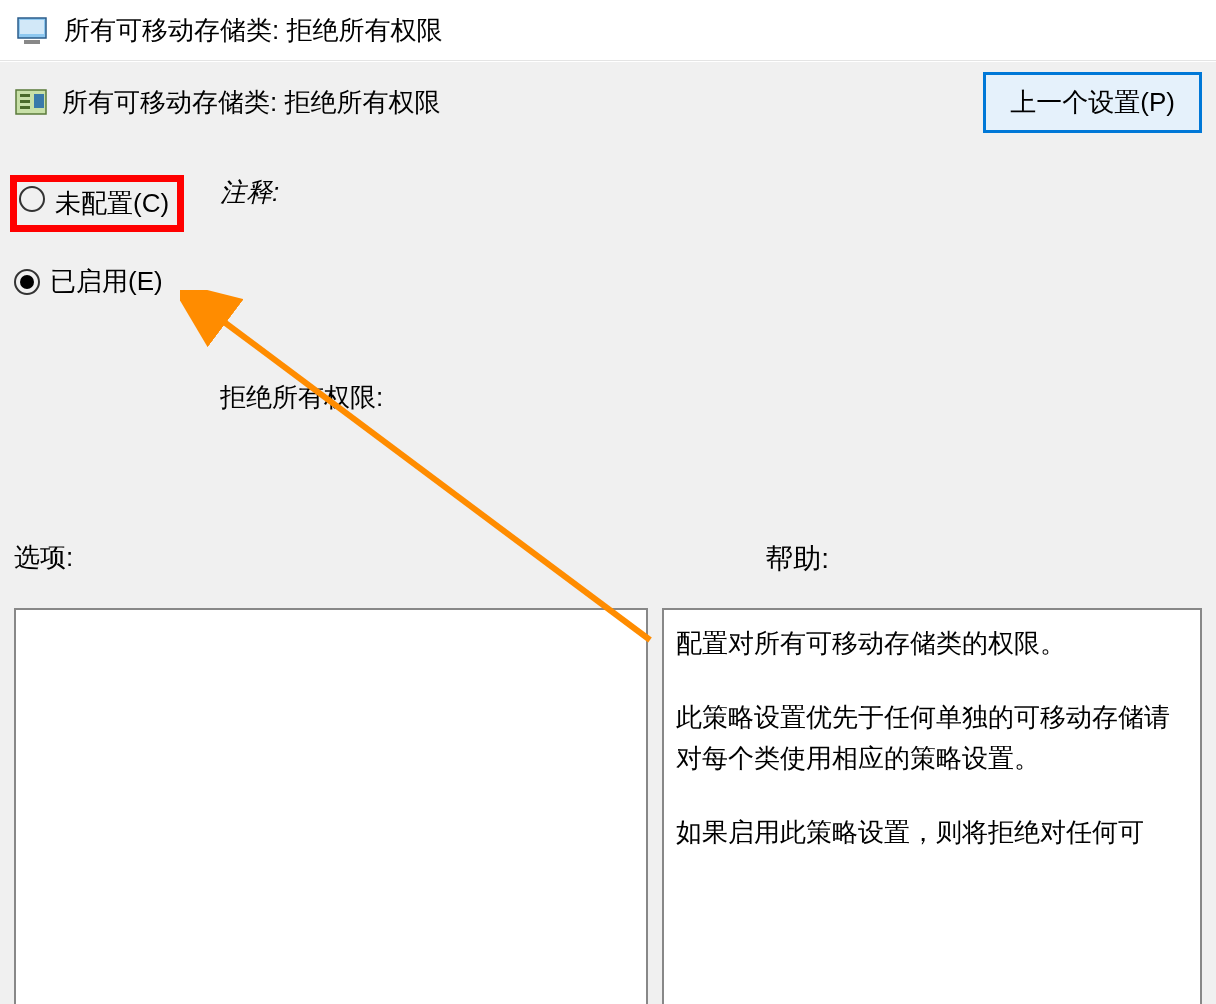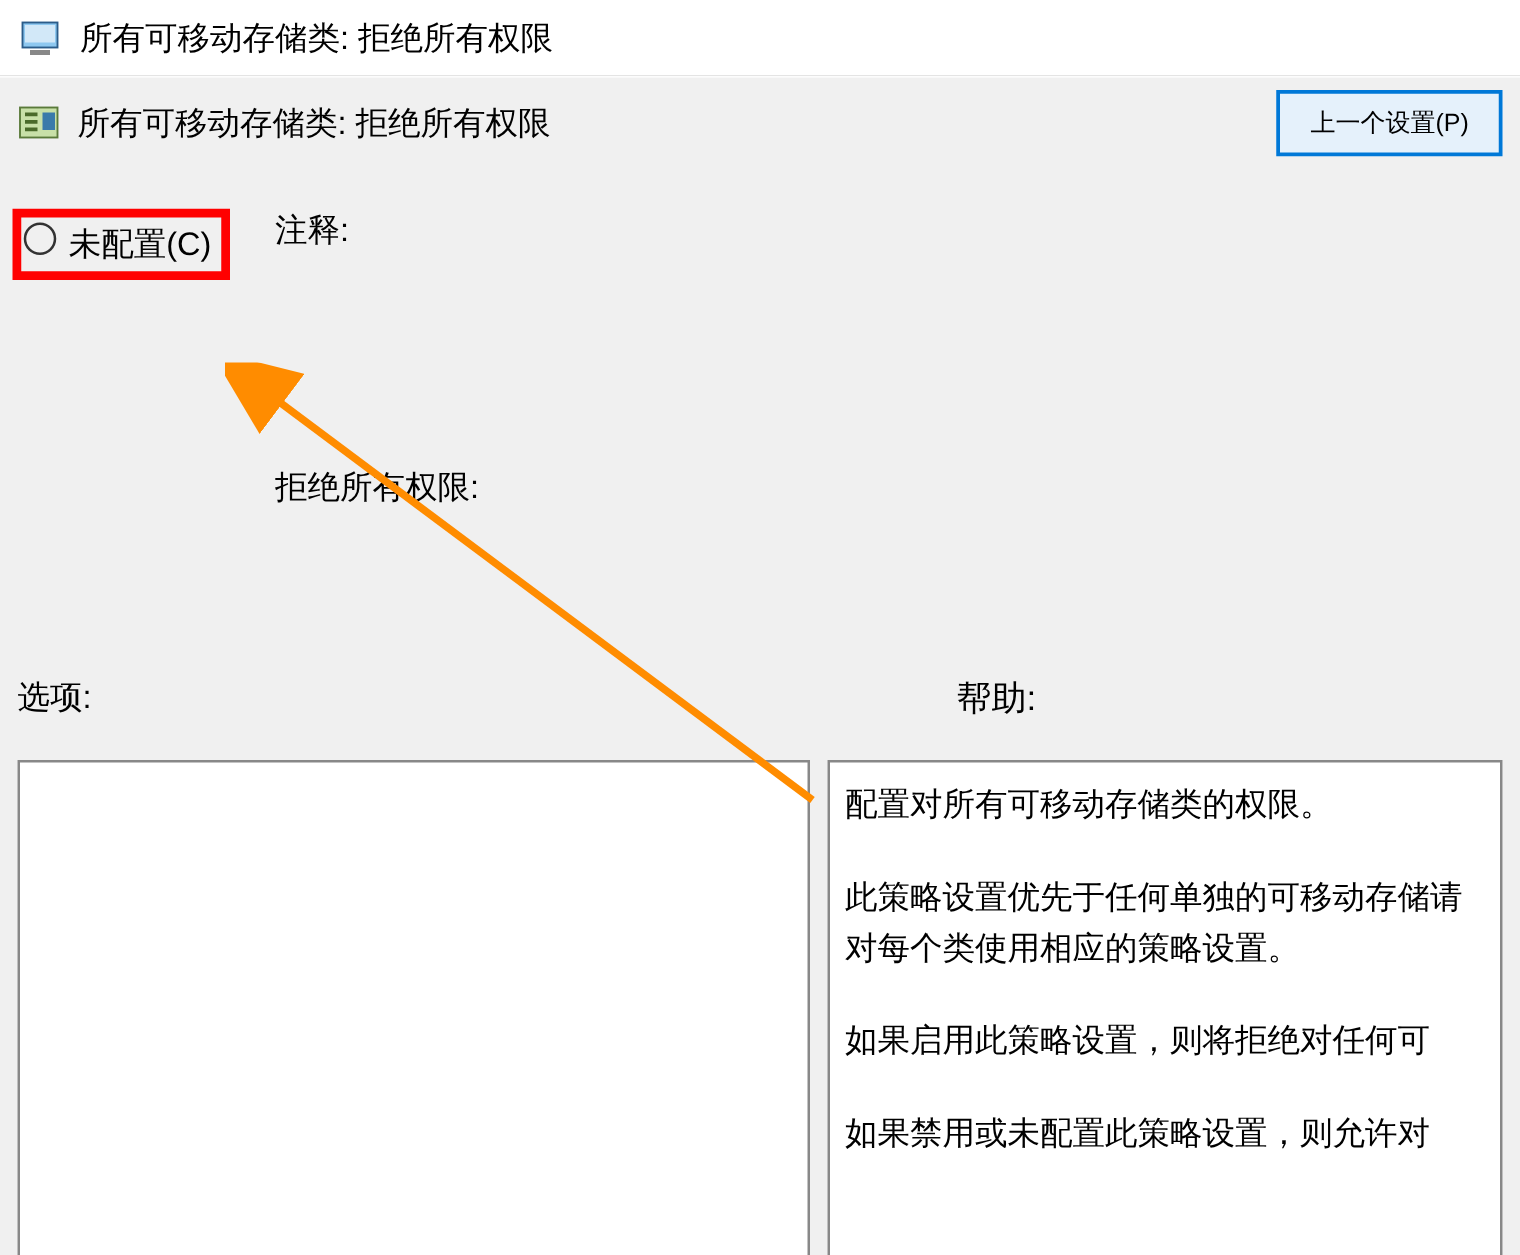--- a/index.html
+++ b/index.html
@@ -5,33 +5,33 @@
     * { margin: 0; padding: 0; box-sizing: border-box; }
     body { font-family: "Microsoft YaHei", "Segoe UI", sans-serif; font-size: 24px; background: #f0f0f0; width: 1216px; height: 1004px; overflow: hidden; position: relative; }
     
     .title-bar { display: flex; align-items: center; padding: 12px 14px; background: #fff; border-bottom: 1px solid #e4e4e4; }
     .title-icon { width: 36px; height: 36px; margin-right: 14px; }
     .title-text { font-size: 26px; color: #000; }
     
     .tab-bar { display: flex; align-items: center; padding: 10px 14px 14px 14px; background: #f0f0f0; border-top: 1px solid #fff; }
     .tab-icon { width: 34px; height: 34px; margin-right: 14px; flex-shrink: 0; }
     .tab-title { font-size: 26px; color: #000; flex: 1; }
-    .prev-btn { border: 3px solid #0078d7; background: #e5f1fb; padding: 10px 24px; font-size: 20px; color: #000; cursor: pointer; }
+    .prev-btn { border: 3px solid #0078d7; background: #e5f1fb; padding: 10px 24px; font-size: 26px; color: #000; cursor: pointer; }
     
     .main { display: flex; padding: 10px 14px 0 14px; position: relative; }
     
     .radio-col { width: 200px; padding-top: 18px; }
     .radio-row { display: flex; align-items: center; margin-bottom: 32px; font-size: 26px; }
     .radio-circle { width: 26px; height: 26px; border: 2px solid #333; border-radius: 50%; margin-right: 10px; display: flex; align-items: center; justify-content: center; flex-shrink: 0; }
     .radio-dot { width: 14px; height: 14px; background: #000; border-radius: 50%; }
     .highlight-box { border: 7px solid #ff0000; padding: 4px 8px 4px 2px; margin-left: -4px; display: inline-flex; align-items: flex-start; }
     
     .labels-col { width: 200px; padding-top: 18px; padding-left: 6px; }
     .label-row { font-size: 26px; color: #000; }
-    .note-label { margin-bottom: 170px; }
+    .note-label { margin-bottom: 170px; font-style: italic; }
     
     .fields-col { flex: 1; padding-top: 18px; }
     .note-box { width: 100%; height: 150px; border: 2px solid #888; background: #fff; margin-bottom: 30px; }
     .platform-box { width: 100%; height: 116px; border: 2px solid #888; background: #f0f0f0; padding: 10px 14px; font-size: 26px; color: #000; }
     
     .section-labels { display: flex; position: absolute; top: 540px; left: 0; width: 100%; padding: 0 14px; gap: 32px; }
     .options-label { font-size: 26px; color: #000; }
     .help-label { font-size: 28px; color: #000; margin-left: 660px; }
     
     .content-panes { display: flex; position: absolute; top: 608px; left: 0; width: 100%; padding: 0 14px; gap: 14px; }
@@ -70,41 +70,46 @@
 </div>
 
 <div class="main">
   <div class="radio-col">
     <div class="radio-row">
       <span class="highlight-box">
         <span class="radio-circle"></span>
         <span>未配置(C)</span>
       </span>
     </div>
+    <div class="radio-row">
+      <span class="radio-circle">
+          <span class="radio-dot"></span>
+        </span>
+      <span>已启用(E)</span>
+    </div>
   </div>
 
   <div class="labels-col">
     <div class="label-row note-label">注释:</div>
     <div class="label-row">拒绝所有权限:</div>
   </div>
 
 </div>
 
 <div class="section-labels">
   <span class="options-label">选项:</span>
   <span class="help-label">帮助:</span>
 </div>
 
 <div class="content-panes">
   <div class="options-pane"></div>
   <div class="help-pane">
     <p>配置对所有可移动存储类的权限。</p>
     <p>此策略设置优先于任何单独的可移动存储请对每个类使用相应的策略设置。</p>
     <p>如果启用此策略设置，则将拒绝对任何可</p>
-    <p>如果禁用或未配置此策略设置，则允许对</p>
   </div>
 </div>
 
 <svg class="arrow-svg" width="500" height="360">
   <defs>
     <marker id="arrowhead" markerWidth="12" markerHeight="10" refX="2" refY="5" orient="auto">
       <polygon points="0 0, 12 5, 0 10" fill="#ff8c00"></polygon>
     </marker>
   </defs>
   <line x1="470" y1="350" x2="36" y2="26" stroke="#ff8c00" stroke-width="6" marker-end="url(#arrowhead)"></line>

